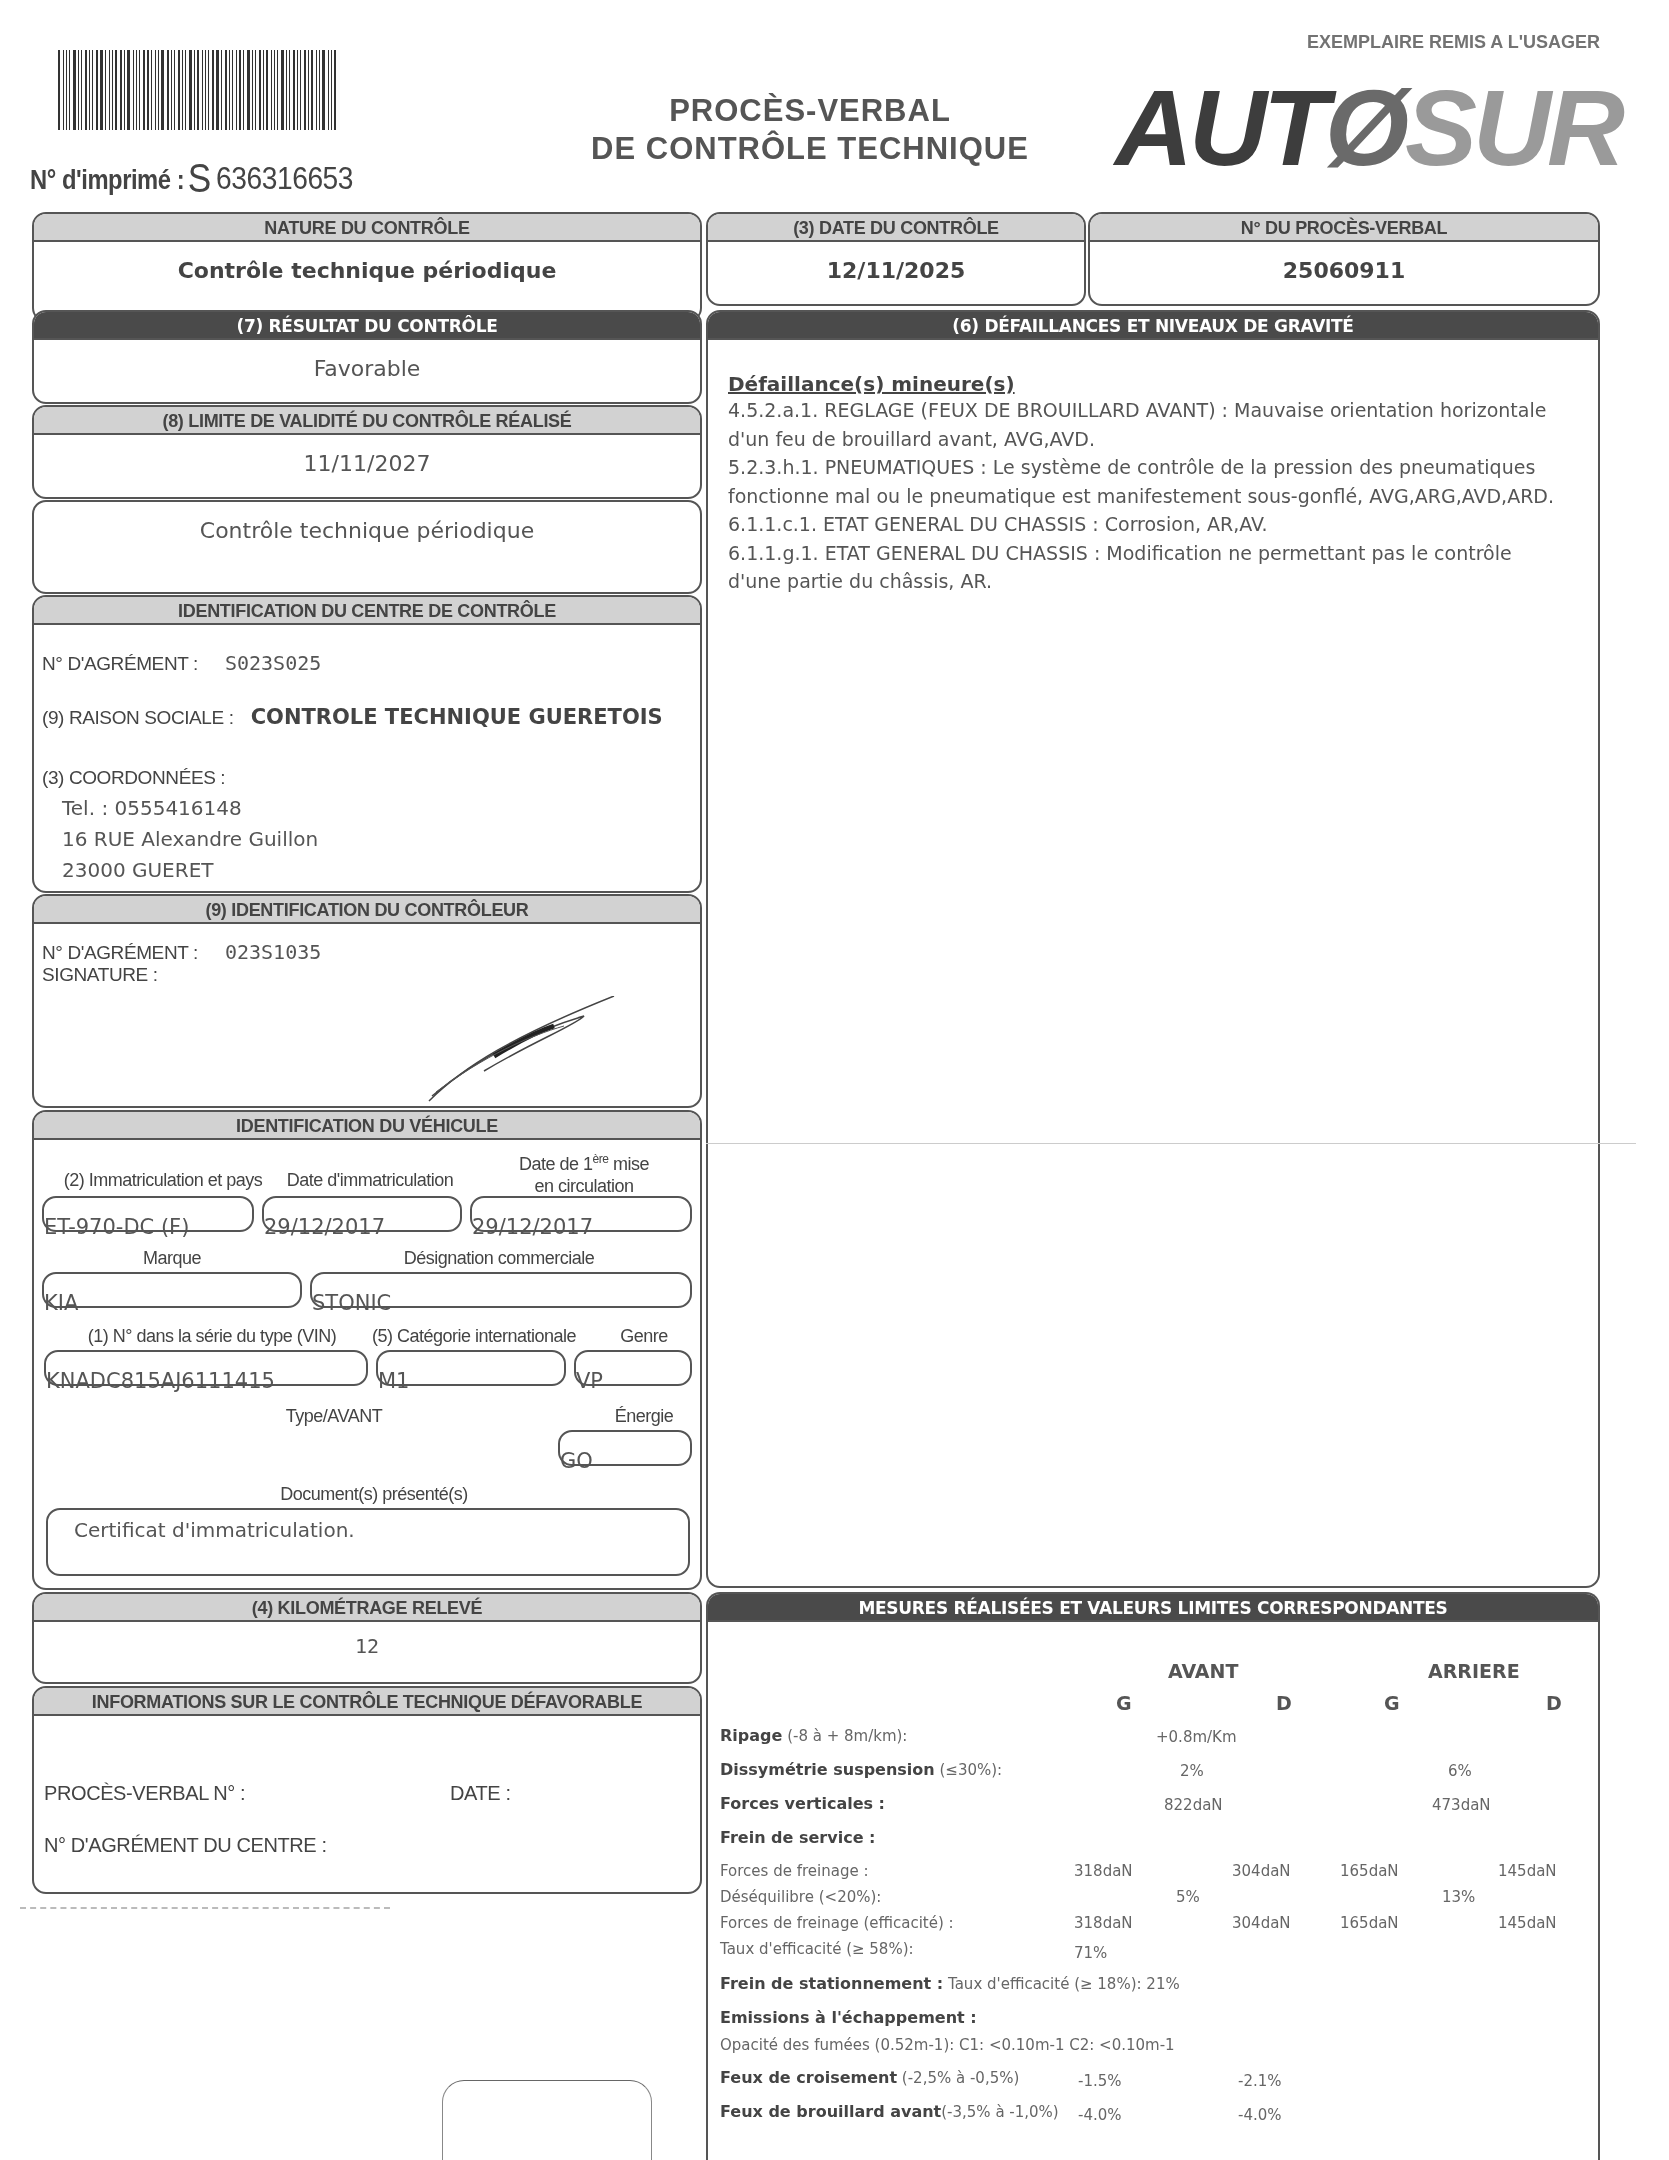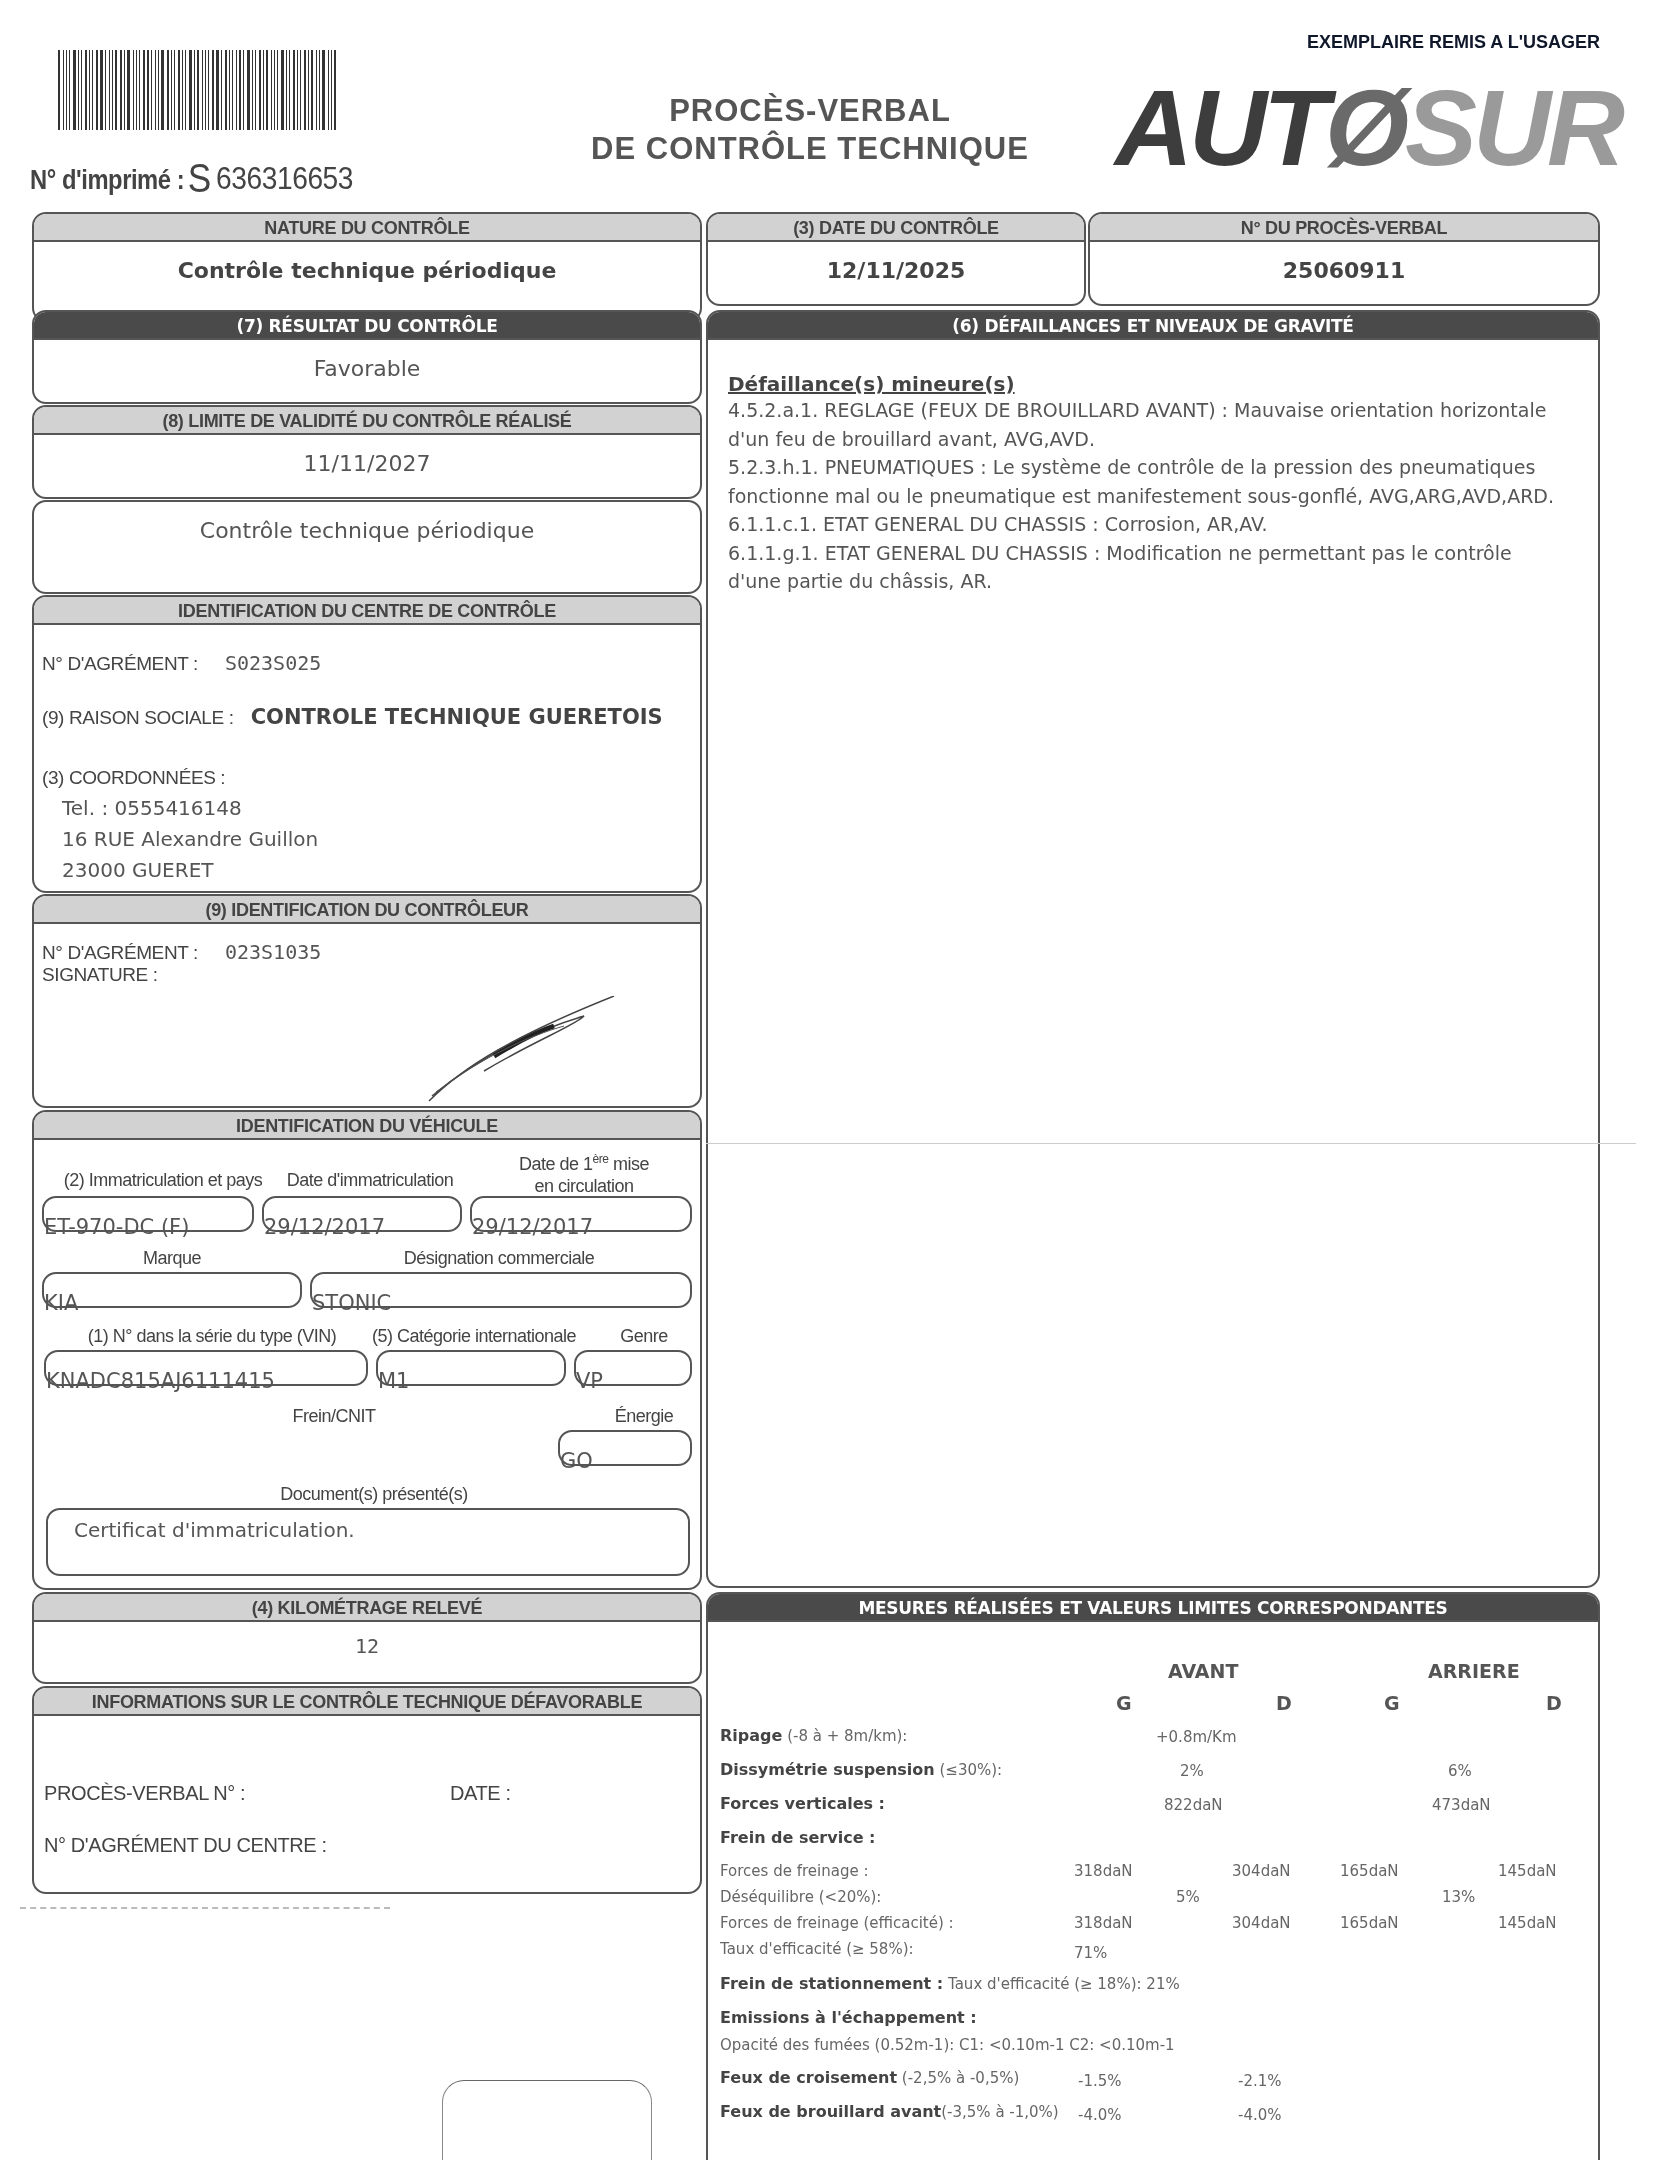--- a/index.html
+++ b/index.html
@@ -7,21 +7,21 @@
   body { position: relative; font-family: "DejaVu Sans", sans-serif; color: #555; }
   .abs { position: absolute; }
 
   
   .barcode { left: 58px; top: 50px; width: 296px; height: 80px; display: flex; align-items: stretch; }
   .barcode span { display: block; background: #333; height: 100%; }
   .imprime { left: 30px; top: 156px; font-family: "Liberation Sans", sans-serif; font-weight: bold; color: #444; font-size: 27px; letter-spacing: -0.5px; transform: scaleX(0.88); transform-origin: left; }
   .imprime .s { font-size: 40px; font-weight: normal; vertical-align: -3px; margin-left: 4px; }
   .imprime .num { font-size: 32px; font-weight: normal; margin-left: 6px; }
   .title { left: 560px; top: 92px; width: 500px; text-align: center; font-family: "Liberation Sans", sans-serif; font-weight: bold; color: #555; font-size: 31px; line-height: 38px; letter-spacing: 1px; }
-  .exemplaire { left: 1200px; top: 32px; width: 400px; text-align: right; font-family: "Liberation Sans", sans-serif; font-weight: bold; font-size: 18px; color: #0f172a; }
+  .exemplaire { left: 1200px; top: 32px; width: 400px; text-align: right; font-family: "Liberation Sans", sans-serif; font-weight: bold; font-size: 18px; color: #737373; }
   .logo { left: 1115px; top: 78px; font-family: "Liberation Sans", sans-serif; font-weight: bold; font-style: italic; font-size: 108px; line-height: 100px; letter-spacing: -4px; }
   .logo .dark { color: #3d3d3d; }
   .logo .light { color: #9a9a9a; }
 
   
   .box { position: absolute; border: 2px solid #555; border-radius: 14px; background: #fff; overflow: hidden; }
   .hdr { height: 28px; line-height: 28px; text-align: center; background: #d2d2d2; border-bottom: 2px solid #555; font-family: "Liberation Sans", sans-serif; font-weight: bold; font-size: 18px; color: #444; letter-spacing: -0.3px; }
   .hdr.dark { background: #4a4a4a; color: #fff; font-family: "DejaVu Sans", sans-serif; font-size: 17px; }
   .val { text-align: center; font-size: 22px; color: #555; }
   .val.bold { font-weight: bold; color: #444; font-size: 22px; }
@@ -212,21 +212,21 @@
   <div class="field" style="left:8px;top:160px;width:260px;">KIA</div>
   <div class="field" style="left:276px;top:160px;width:382px;">STONIC</div>
 
   <div class="field-label" style="left:8px;top:214px;width:340px;">(1) N° dans la série du type (VIN)</div>
   <div class="field-label" style="left:330px;top:214px;width:220px;">(5) Catégorie internationale</div>
   <div class="field-label" style="left:560px;top:214px;width:100px;">Genre</div>
   <div class="field" style="left:10px;top:238px;width:324px;">KNADC815AJ6111415</div>
   <div class="field" style="left:342px;top:238px;width:190px;">M1</div>
   <div class="field" style="left:540px;top:238px;width:118px;">VP</div>
 
-  <div class="field-label" style="left:100px;top:294px;width:400px;">Frein/CNIT</div>
+  <div class="field-label" style="left:100px;top:294px;width:400px;">Type/AVANT</div>
   <div class="field-label" style="left:560px;top:294px;width:100px;">Énergie</div>
   <div class="field" style="left:524px;top:318px;width:134px;">GO</div>
 
   <div class="field-label" style="left:100px;top:372px;width:480px;">Document(s) présenté(s)</div>
   <div class="field" style="left:12px;top:396px;width:644px;height:68px;line-height:40px;text-align:left;padding-left:26px;font-size:20px;">Certificat d'immatriculation.</div>
 </div>
 
 <div class="box" style="left:32px;top:1592px;width:670px;height:92px;">
   <div class="hdr">(4) KILOMÉTRAGE RELEVÉ</div>
   <div class="val mono" style="margin-top:12px;">12</div>

